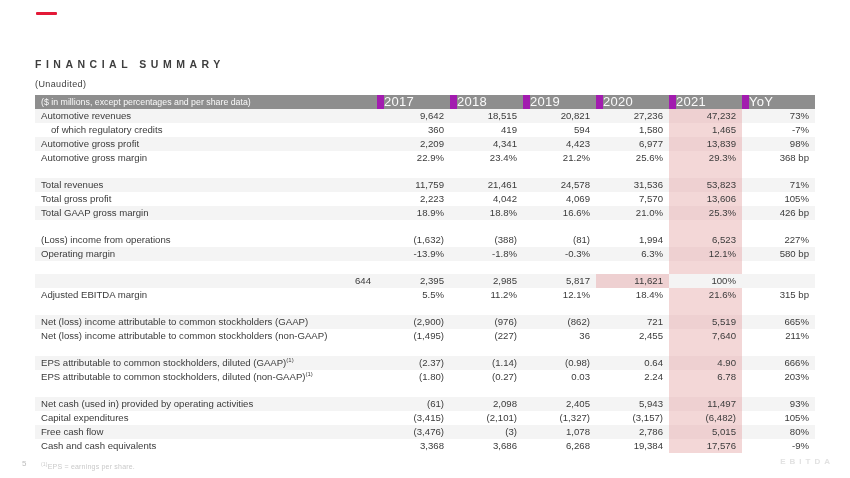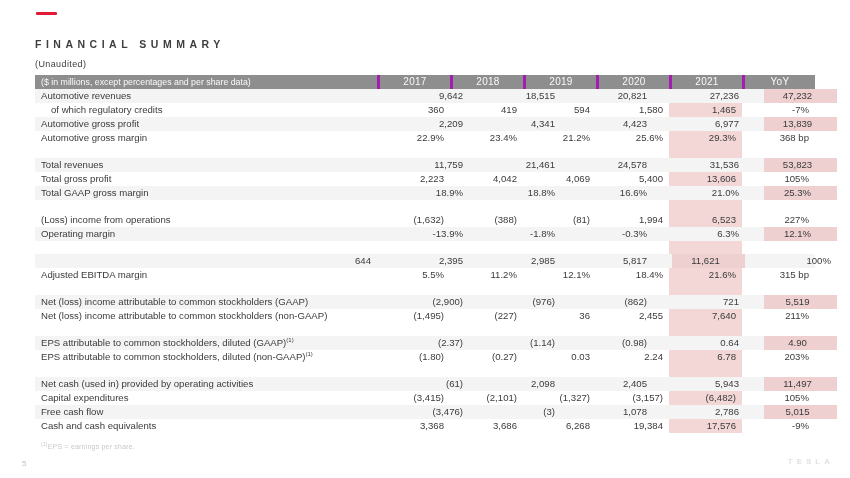--- a/index.html
+++ b/index.html
@@ -3,52 +3,52 @@
 <meta charset="utf-8">
 <style>
   html,body{margin:0;padding:0;background:#ffffff;}
   .slide{
     position:relative;
     width:850px;height:478px;
     background:#ffffff;
     font-family:"Liberation Sans", sans-serif;
     overflow:hidden;
     box-sizing:border-box;
-    padding-top:38px;
+    padding-top:58px;
   }
   .accent-dash{
     position:absolute;top:12px;left:36px;
     width:21px;height:3px;background:#e31937;border-radius:1px;
   }
   .content{margin-left:35px;width:780px;}
   .page-title{
     font-size:10.5px;font-weight:700;letter-spacing:4.5px;
     color:#3e3e3e;line-height:12px;
   }
   .page-subtitle{
     font-size:9px;color:#3e3e3e;letter-spacing:.4px;margin-top:9px;line-height:10px;
   }
   .ftable{margin-top:6px;}
   .trow{
     display:grid;
     grid-template-columns:342px repeat(6,73px);
     height:14px;line-height:14px;
   }
   .trow.spacer{height:13px;line-height:13px;}
-  .trow.stripe{background:#f4f4f4;gap:19px;}
+  .trow.stripe{background:#f4f4f4;}
   .thead{background:#8e8e8e;color:#fafafa;}
   .tcell{box-sizing:border-box;font-size:9.6px;color:#3b3b3b;white-space:nowrap;overflow:hidden;}
   .thead .tcell{color:#fafafa;background:#8e8e8e;}
   .thlabel{font-size:8.8px;padding-left:6px;text-align:left;}
-  .thyear{font-size:10px;text-align:center;border-left:3px solid #a21caf;letter-spacing:.3px;}
+  .thyear{font-size:13px;text-align:left;border-left:7px solid #a21caf;letter-spacing:.3px;}
   .label{padding-left:6px;text-align:left;}
   .label.indent{padding-left:16px;}
   .num{text-align:right;padding-right:6px;}
   .hl{background:#f3d7d7;}
-  .stripe .hl{background:#eed0d1;text-align:center;}
+  .stripe .hl{background:#eed0d1;}
   .spacer .tcell{background:transparent;}
   .spacer .hl{background:#f3d7d7;}
   sup.fn{font-size:6px;vertical-align:super;line-height:0;}
   .footnote{
     margin-top:8px;padding-left:6px;
     font-size:7px;color:#c9c9c9;letter-spacing:.2px;
   }
   .footnote sup{font-size:5px;vertical-align:super;}
   .page-number{
     position:absolute;left:22px;bottom:10px;
@@ -132,21 +132,21 @@
             <div class="tcell num">24,578</div>
             <div class="tcell num">31,536</div>
             <div class="tcell num hl">53,823</div>
             <div class="tcell num">71%</div>
           </div>
           <div class="trow">
             <div class="tcell label"><span>Total gross profit</span></div>
             <div class="tcell num">2,223</div>
             <div class="tcell num">4,042</div>
             <div class="tcell num">4,069</div>
-            <div class="tcell num">5,400</div>
+            <div class="tcell num">7,570</div>
             <div class="tcell num hl">13,606</div>
             <div class="tcell num">105%</div>
           </div>
           <div class="trow stripe">
             <div class="tcell label"><span>Total GAAP gross margin</span></div>
             <div class="tcell num">18.9%</div>
             <div class="tcell num">18.8%</div>
             <div class="tcell num">16.6%</div>
             <div class="tcell num">21.0%</div>
             <div class="tcell num hl">25.3%</div>
@@ -304,14 +304,14 @@
             <div class="tcell num hl">17,576</div>
             <div class="tcell num">-9%</div>
           </div>
         </div>
     </div>
 
     <div class="footnote"><sup>(1)</sup><span>EPS = earnings per share.</span></div>
   </div>
 
   <div class="page-number">5</div>
-  <div class="watermark">TESLA</div>
+  <div class="watermark">EBITDA</div>
 </div>
 
 </body></html>

